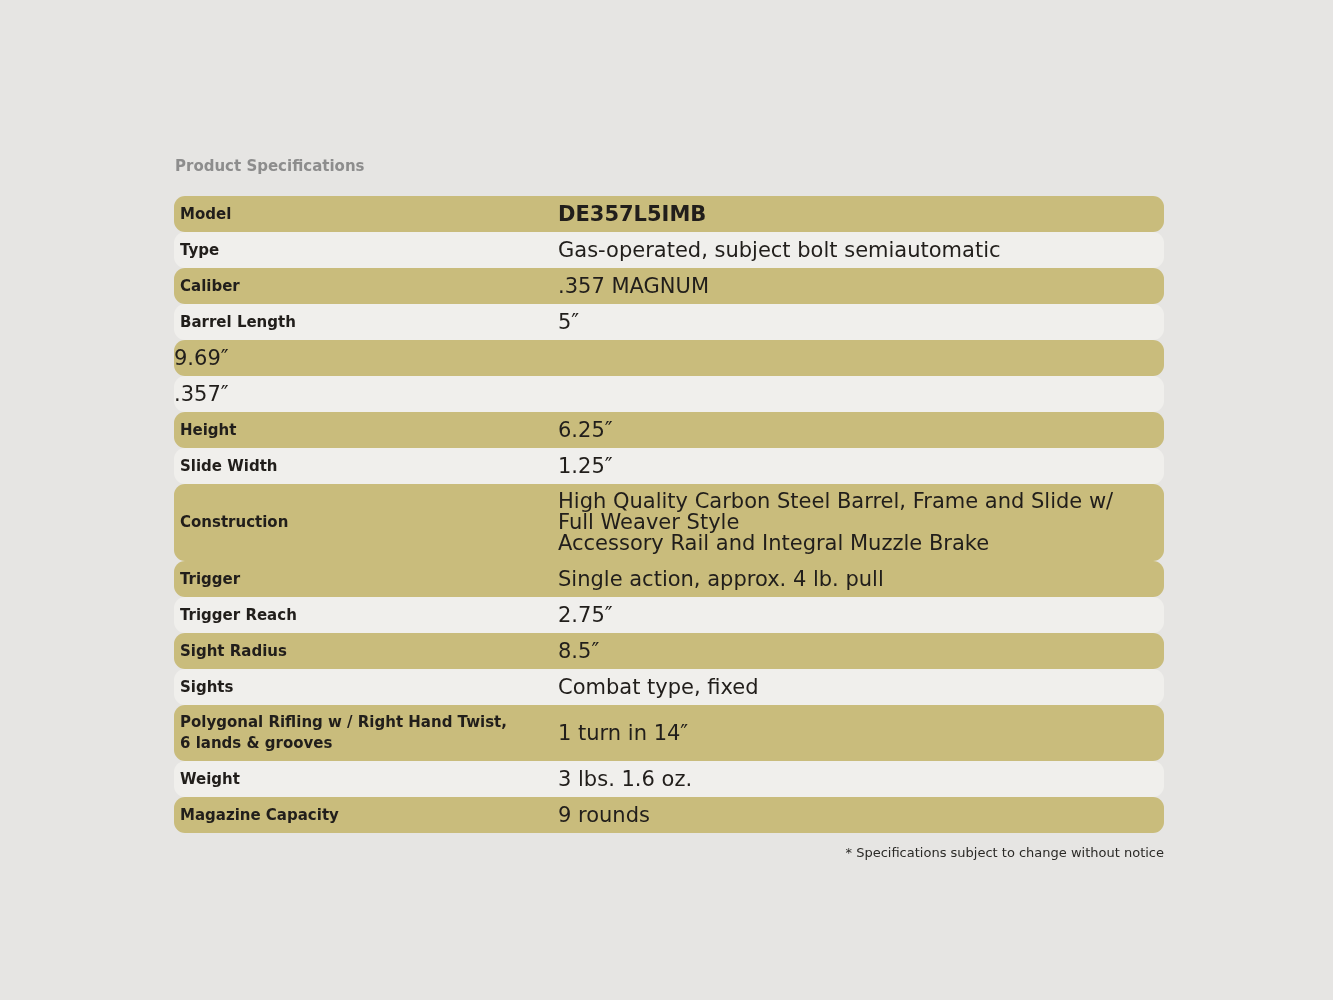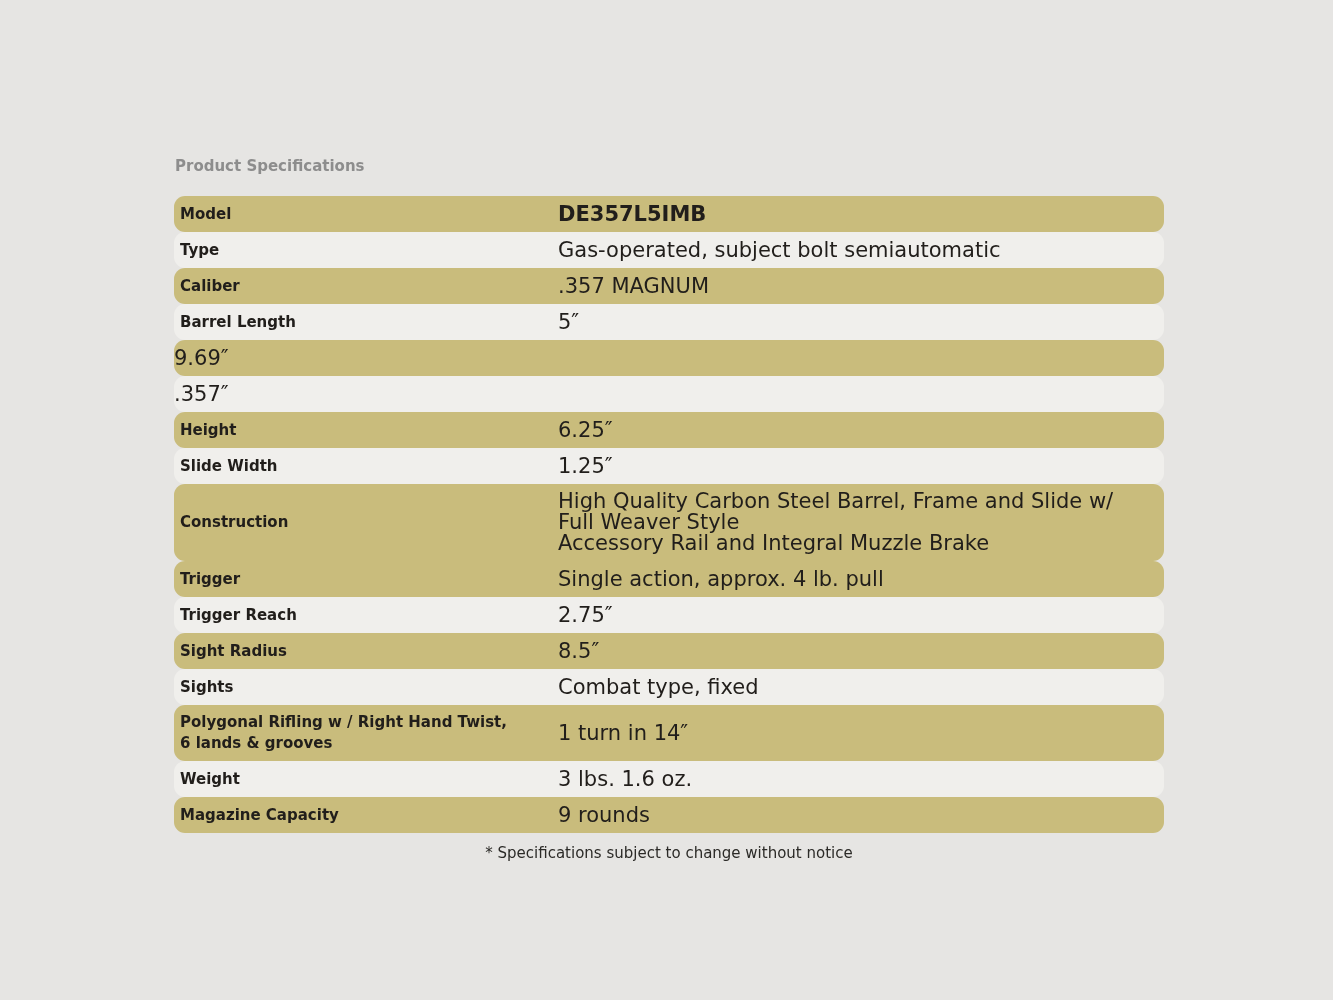--- a/index.html
+++ b/index.html
@@ -58,22 +58,22 @@
     box-sizing: border-box;
     padding-right: 14px;
     font-size: 21px;
     color: #211e1b;
     line-height: 21px;
     white-space: pre-line;
   }
   .bold-value { font-weight: bold; }
   .footnote {
     margin-top: 11px;
-    text-align: center;
-    font-size: 15px;
+    text-align: right;
+    font-size: 13px;
     color: #2b2a27;
     line-height: 18px;
   }
 </style>
 </head>
 <body>
 
 <div class="canvas">
   <div class="spec-wrap">
 

